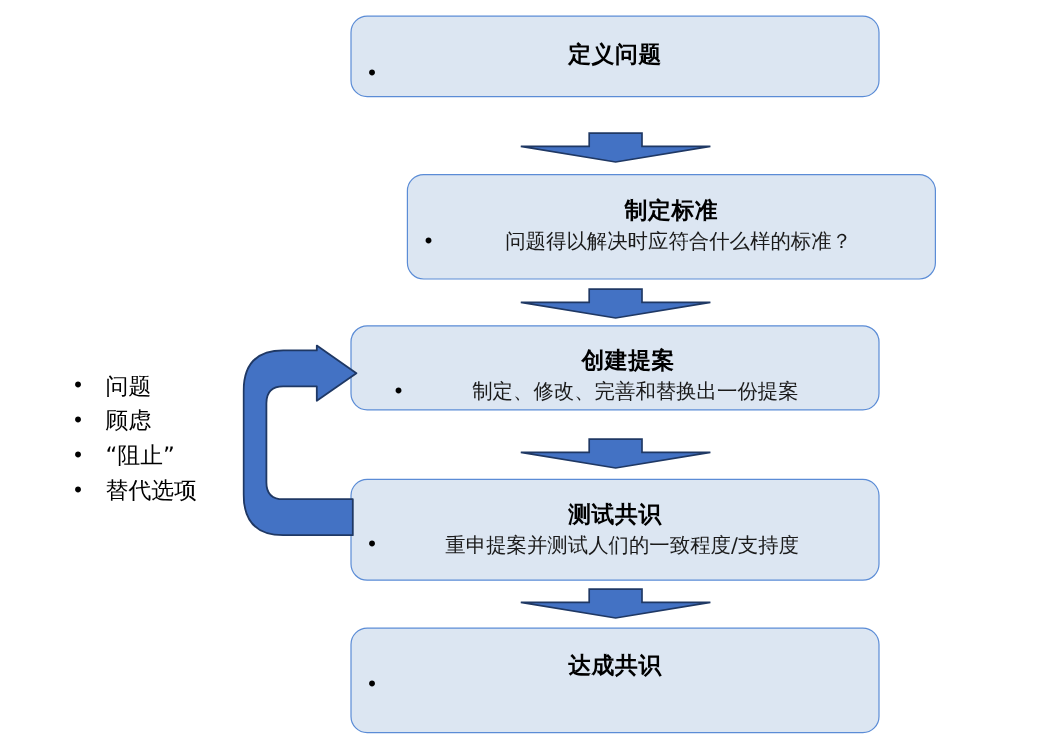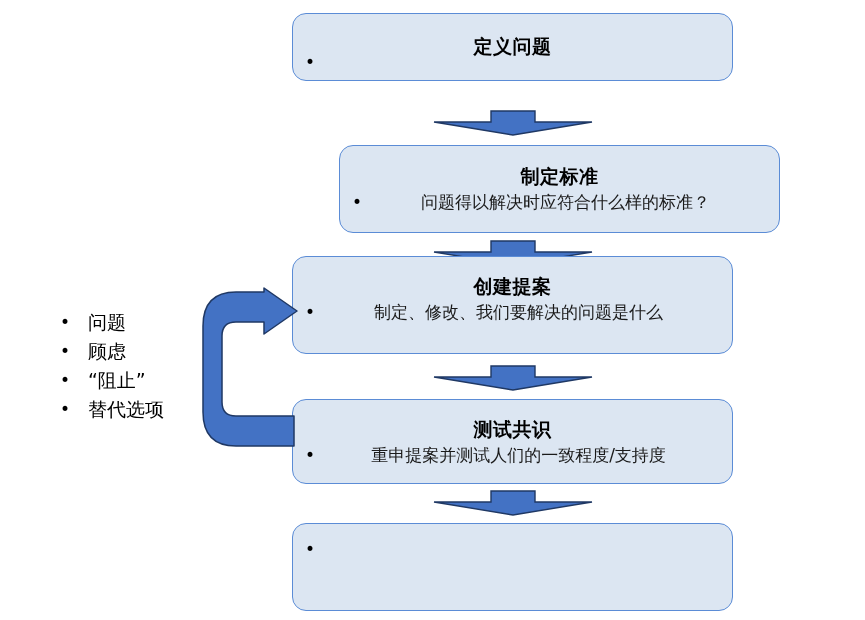--- a/index.html
+++ b/index.html
@@ -54,21 +54,21 @@
     line-height: 1;
     color: #000000;
   }
   .node-bullet-text {
     display: inline-block;
     padding: 0 22px 0 34px;
   }
 
   .node-1 { top: 13px;  height: 68px;  padding-top: 22px; }
   .node-2 { top: 145px; height: 88px;  padding-top: 20px; margin-left: 47px; }
-  .node-3 { top: 256px; height: 98px;  padding-top: 19px; }
+  .node-3 { top: 271px; height: 71px;  padding-top: 19px; padding-left: 22px; }
   .node-4 { top: 399px; height: 85px;  padding-top: 19px; }
   .node-5 { top: 523px; height: 88px;  padding-top: 21px; }
 
   
   .down-arrow {
     position: absolute;
     left: 433px;
     width: 160px;
     height: 26px;
   }
@@ -139,21 +139,21 @@
   <div class="down-arrow da-2">
     <svg width="160" height="26" viewBox="0 0 160 26">
       <polygon points="58,1 102,1 102,12 159,12 80,25 1,12 58,12" fill="#4372c4" stroke="#1f3864" stroke-width="1.4" stroke-linejoin="miter"></polygon>
     </svg>
   </div>
 
   <div class="node node-3">
     <div class="node-title">创建提案</div>
     <div class="node-bullet-row">
       <span class="node-bullet-dot">•</span>
-      <span class="node-bullet-text">制定、修改、我们要解决的问题是什么</span>
+      <span class="node-bullet-text">制定、修改、完善和替换出一份提案</span>
     </div>
   </div>
 
   <div class="down-arrow da-3">
     <svg width="160" height="26" viewBox="0 0 160 26">
       <polygon points="58,1 102,1 102,12 159,12 80,25 1,12 58,12" fill="#4372c4" stroke="#1f3864" stroke-width="1.4" stroke-linejoin="miter"></polygon>
     </svg>
   </div>
 
   <div class="node node-4">
@@ -164,20 +164,21 @@
     </div>
   </div>
 
   <div class="down-arrow da-4">
     <svg width="160" height="26" viewBox="0 0 160 26">
       <polygon points="58,1 102,1 102,12 159,12 80,25 1,12 58,12" fill="#4372c4" stroke="#1f3864" stroke-width="1.4" stroke-linejoin="miter"></polygon>
     </svg>
   </div>
 
   <div class="node node-5">
+    <div class="node-title">达成共识</div>
     <div class="node-bullet-row">
       <span class="node-bullet-dot">•</span>
     </div>
   </div>
 
   <div class="loop-arrow">
     <svg width="100" height="172" viewBox="0 0 100 172">
       <path d="M 62 4
                L 95 27
                L 62 50

